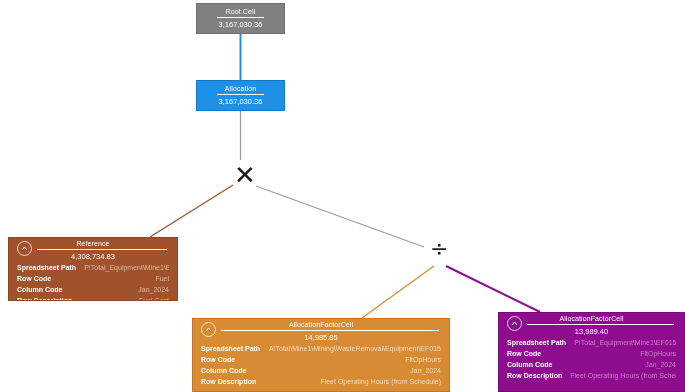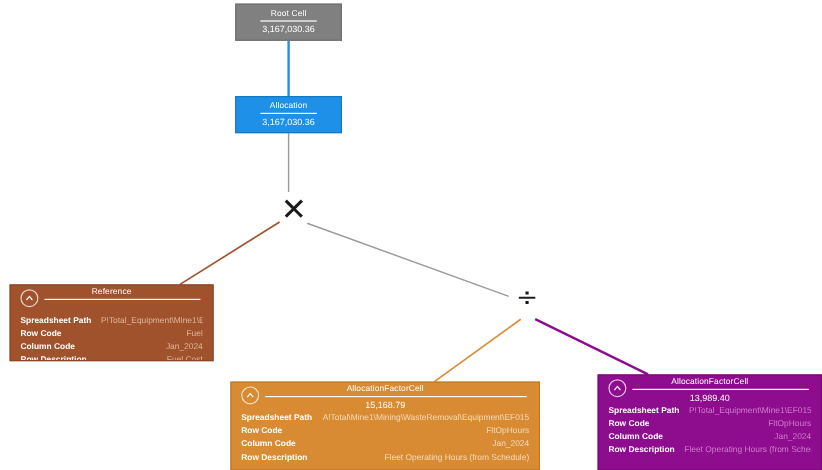--- a/index.html
+++ b/index.html
@@ -231,20 +231,21 @@
 
   <div class="node node-detail" id="reference">
     <div class="detail-head">
       <span class="collapse-icon">
         <svg width="7" height="5" viewBox="0 0 7 5">
           <path d="M1 4 L3.5 1 L6 4" fill="none" stroke="#ffffff" stroke-width="1"></path>
         </svg>
       </span>
       <div class="node-title">Reference</div>
       <div class="title-rule"></div>
+      <div class="node-value">4,308,734.83</div>
     </div>
     <div class="detail-rows">
       <div class="detail-row">
         <span class="row-label">Spreadsheet Path</span>
         <span class="row-value">P!Total_Equipment\Mine1\EF015</span>
       </div>
       <div class="detail-row">
         <span class="row-label">Row Code</span>
         <span class="row-value">Fuel</span>
       </div>
@@ -261,21 +262,21 @@
 
   <div class="node node-detail" id="alloc-factor-orange">
     <div class="detail-head">
       <span class="collapse-icon">
         <svg width="7" height="5" viewBox="0 0 7 5">
           <path d="M1 4 L3.5 1 L6 4" fill="none" stroke="#ffffff" stroke-width="1"></path>
         </svg>
       </span>
       <div class="node-title">AllocationFactorCell</div>
       <div class="title-rule"></div>
-      <div class="node-value">15,168.79</div>
+      <div class="node-value">14,985.85</div>
     </div>
     <div class="detail-rows">
       <div class="detail-row">
         <span class="row-label">Spreadsheet Path</span>
         <span class="row-value">A!Total\Mine1\Mining\WasteRemoval\Equipment\EF015</span>
       </div>
       <div class="detail-row">
         <span class="row-label">Row Code</span>
         <span class="row-value">FltOpHours</span>
       </div>

